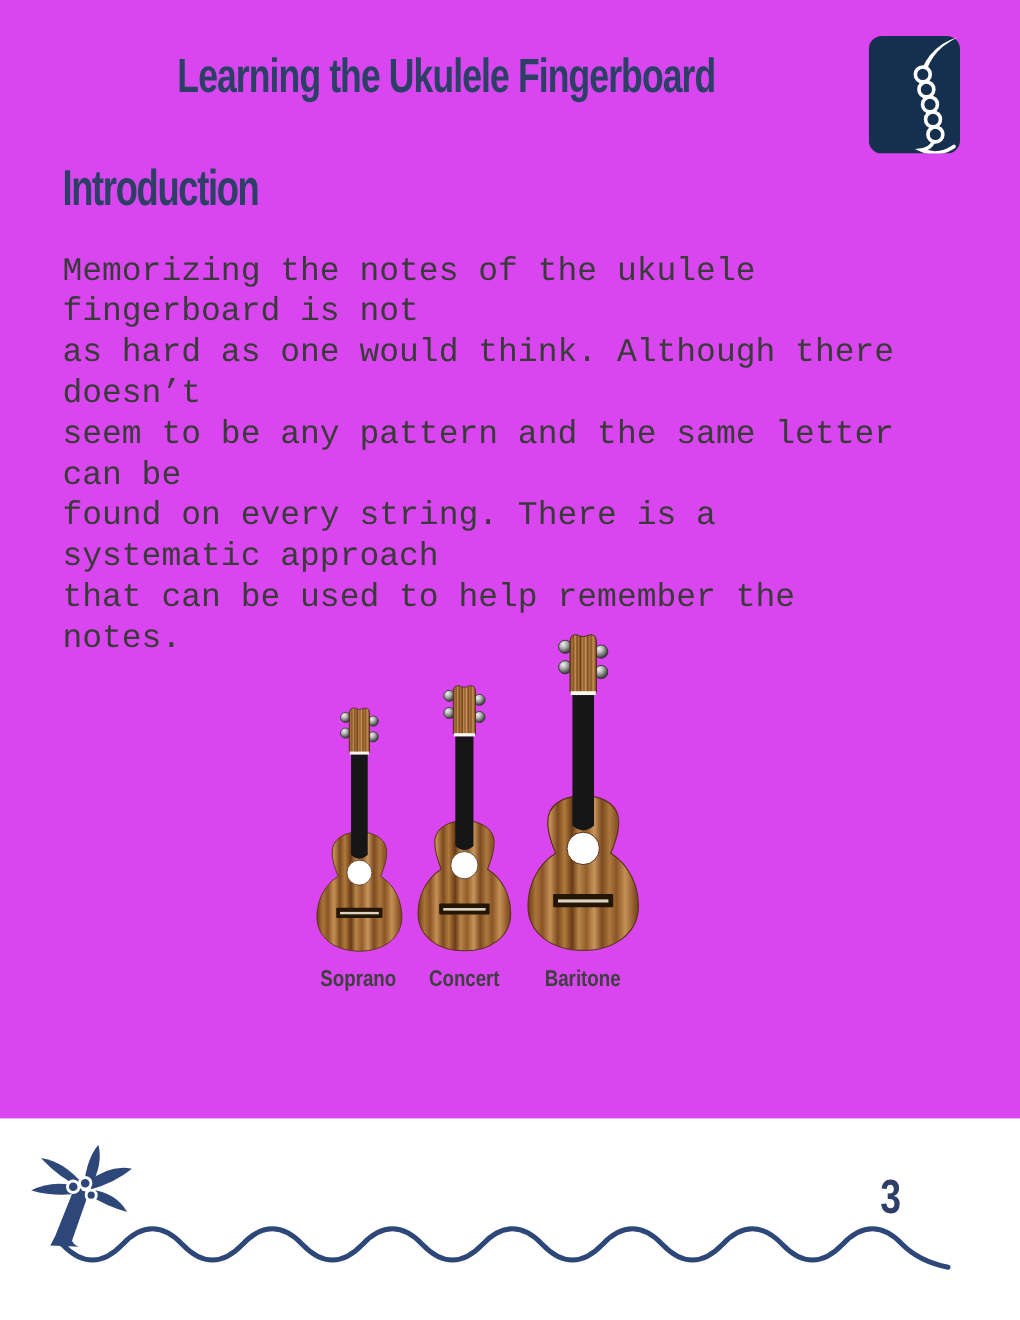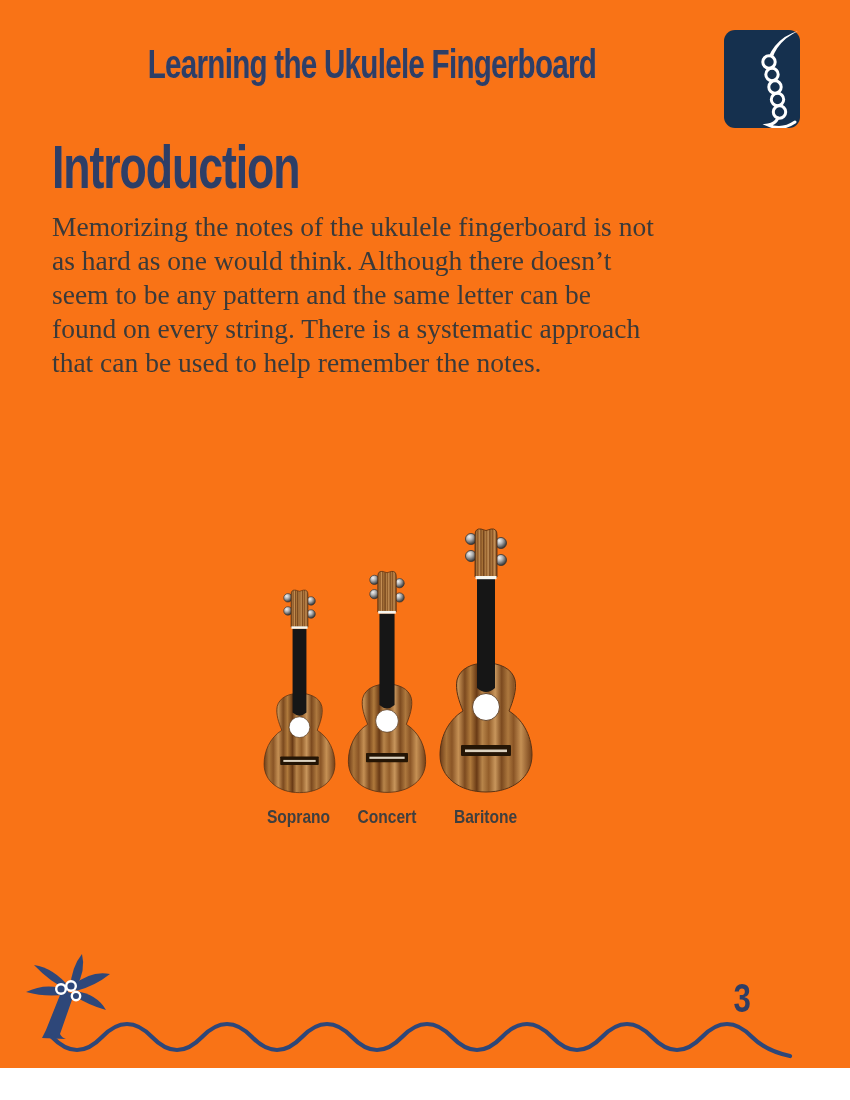--- a/index.html
+++ b/index.html
@@ -1,35 +1,35 @@
 <!DOCTYPE html>
 <html><head>
 <meta charset="utf-8">
 <style>
   * { margin:0; padding:0; box-sizing:border-box; }
   html,body { width:850px; height:1100px; background:#ffffff; overflow:hidden;
               font-family:"Liberation Sans", sans-serif; }
-  .page { position:relative; width:850px; height:1068px; background:#f97316; }
+  .page { position:relative; width:850px; height:932px; background:#d946ef; }
 
   
   .page-title { position:absolute; top:44px; left:0; width:744px; text-align:center;
                 color:#2e3e66; font-weight:bold; font-size:40px; line-height:1;
                 white-space:nowrap; }
   .page-title .cond { display:inline-block; transform:scaleX(0.74); transform-origin:50% 50%;
                       letter-spacing:-1px; text-shadow:0 0 1px rgba(120,140,190,.45); }
   .logo { position:absolute; left:724px; top:30px; width:76px; height:98px; }
 
   
   .section-heading { position:absolute; left:52px; top:136px; color:#2e3e66;
-                     font-weight:bold; font-size:62px; line-height:1; white-space:nowrap; }
+                     font-weight:bold; font-size:42px; line-height:1; white-space:nowrap; }
   .section-heading .cond { display:inline-block; transform:scaleX(0.72);
                            transform-origin:0 50%; letter-spacing:-1.5px;
                            text-shadow:0 0 1px rgba(120,140,190,.45); }
   .body-copy { position:absolute; left:52px; top:210px; width:716px;
-               font-family:Liberation Serif, serif; color:#3a3a3a;
+               font-family:Liberation Mono, monospace; color:#3a3a3a;
                font-size:27.5px; line-height:34px; }
   .para { white-space:pre-line; }
   .para + .para { margin-top:36px; }
 
   
   .uke-figure { position:absolute; left:0; top:525px; width:850px; height:302px;
                 display:flex; justify-content:center; align-items:flex-end; gap:7px;
                 transform:translateX(-27px); }
   .uke-col { display:flex; flex-direction:column; align-items:center; }
   .uke-label { margin-top:12px; font-weight:bold; font-size:19px; color:#3f3f3f;

